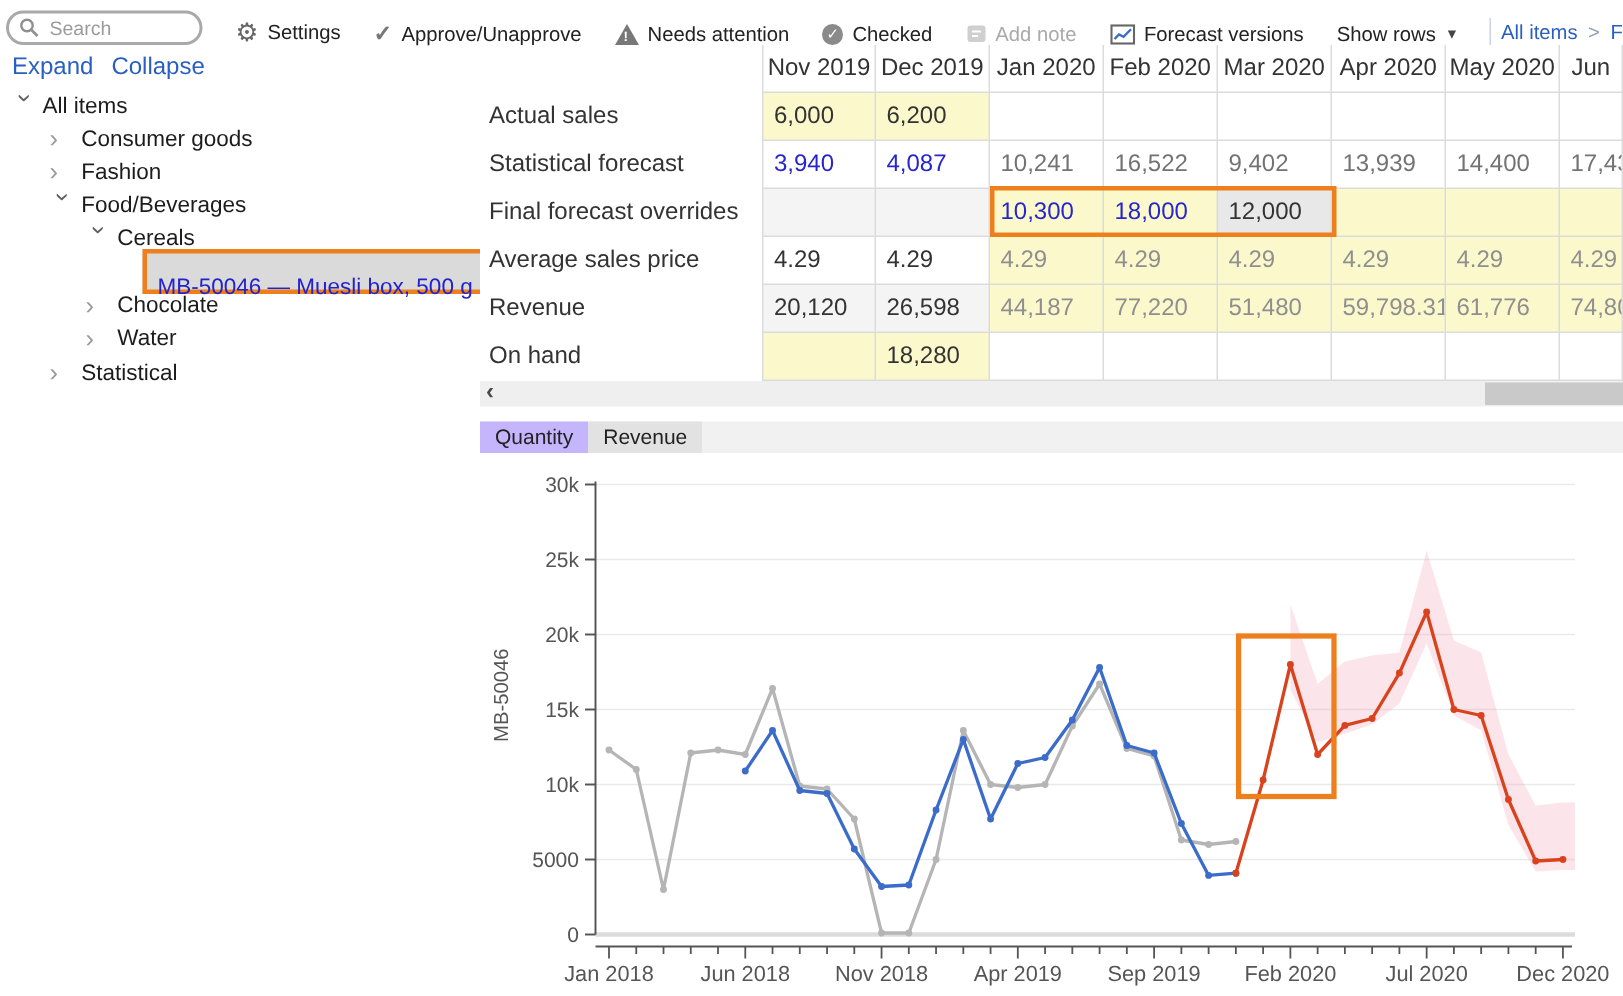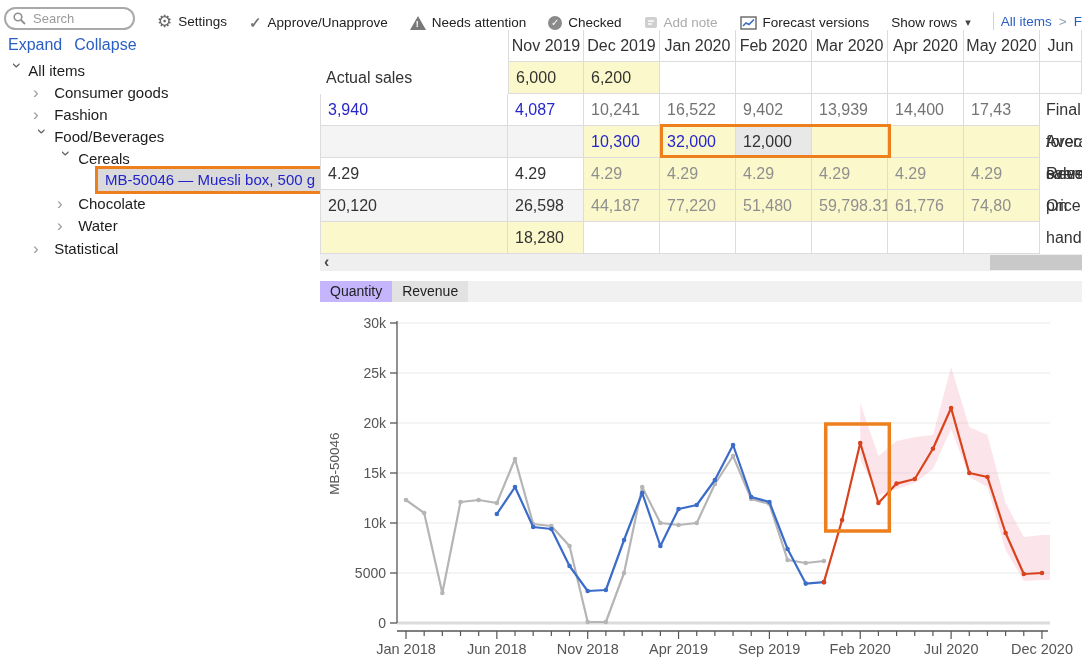--- a/index.html
+++ b/index.html
@@ -32,21 +32,21 @@
   .crumbs .gt { color:#90a0b5; }
 
   
   #tree-links { position:absolute; left:8px; top:36px; font-size:16px; display:flex; gap:12px; }
   #tree-links span { color:#2a5fc2; cursor:pointer; }
   .trow { position:absolute; left:0; height:22px; line-height:22px; font-size:15px;
     color:#1c1c1c; white-space:nowrap; cursor:default; }
   .chev { display:inline-block; width:17px; color:#9a9a9a; font-size:17px; vertical-align:top; }
   .chev.exp { transform:rotate(90deg); color:#5f5f5f; }
   .mb-selected { background:#dadada; border:3px solid #ee7f1d; height:28px; line-height:22px;
-    padding:0 7px; color:#2323cc; }
+    padding:12px 7px; color:#2323cc; }
 
   
   #grid { position:absolute; left:320px; top:30px; width:762px; display:grid;
     grid-template-columns:188px repeat(7,76px) 42px; grid-auto-rows:32px;
     font-size:16px; background:#fff; }
   #grid .lbl { line-height:32px; padding-left:6px; color:#333; }
   #grid .h { line-height:32px; text-align:center; color:#333;
     border-right:1px solid #dcdcdc; border-bottom:1px solid #dcdcdc; }
   #grid .c { line-height:32px; padding-left:7px; border-right:1px solid #dcdcdc;
     border-bottom:1px solid #dcdcdc; overflow:hidden; }
@@ -195,34 +195,35 @@
   <div class="lbl">Actual sales</div>
   <div class="c fc bg-y">6,000</div>
   <div class="c bg-y">6,200</div>
   <div class="c"></div>
   <div class="c"></div>
   <div class="c"></div>
   <div class="c"></div>
   <div class="c"></div>
   <div class="c"></div>
 
+  <div class="lbl">Statistical forecast</div>
   <div class="c fc t-blue">3,940</div>
   <div class="c t-blue">4,087</div>
   <div class="c t-red">10,241</div>
   <div class="c t-red">16,522</div>
   <div class="c t-red">9,402</div>
   <div class="c t-red">13,939</div>
   <div class="c t-red">14,400</div>
   <div class="c t-red">17,43</div>
 
   <div class="lbl">Final forecast overrides</div>
   <div class="c fc bg-g"></div>
   <div class="c bg-g"></div>
   <div class="c bg-y t-blue">10,300</div>
-  <div class="c bg-y t-blue">32,000</div>
+  <div class="c bg-y t-blue">18,000</div>
   <div class="c bg-s">12,000</div>
   <div class="c bg-y"></div>
   <div class="c bg-y"></div>
   <div class="c bg-y"></div>
 
   <div class="lbl">Average sales price</div>
   <div class="c fc">4.29</div>
   <div class="c">4.29</div>
   <div class="c bg-y t-gray">4.29</div>
   <div class="c bg-y t-gray">4.29</div>

